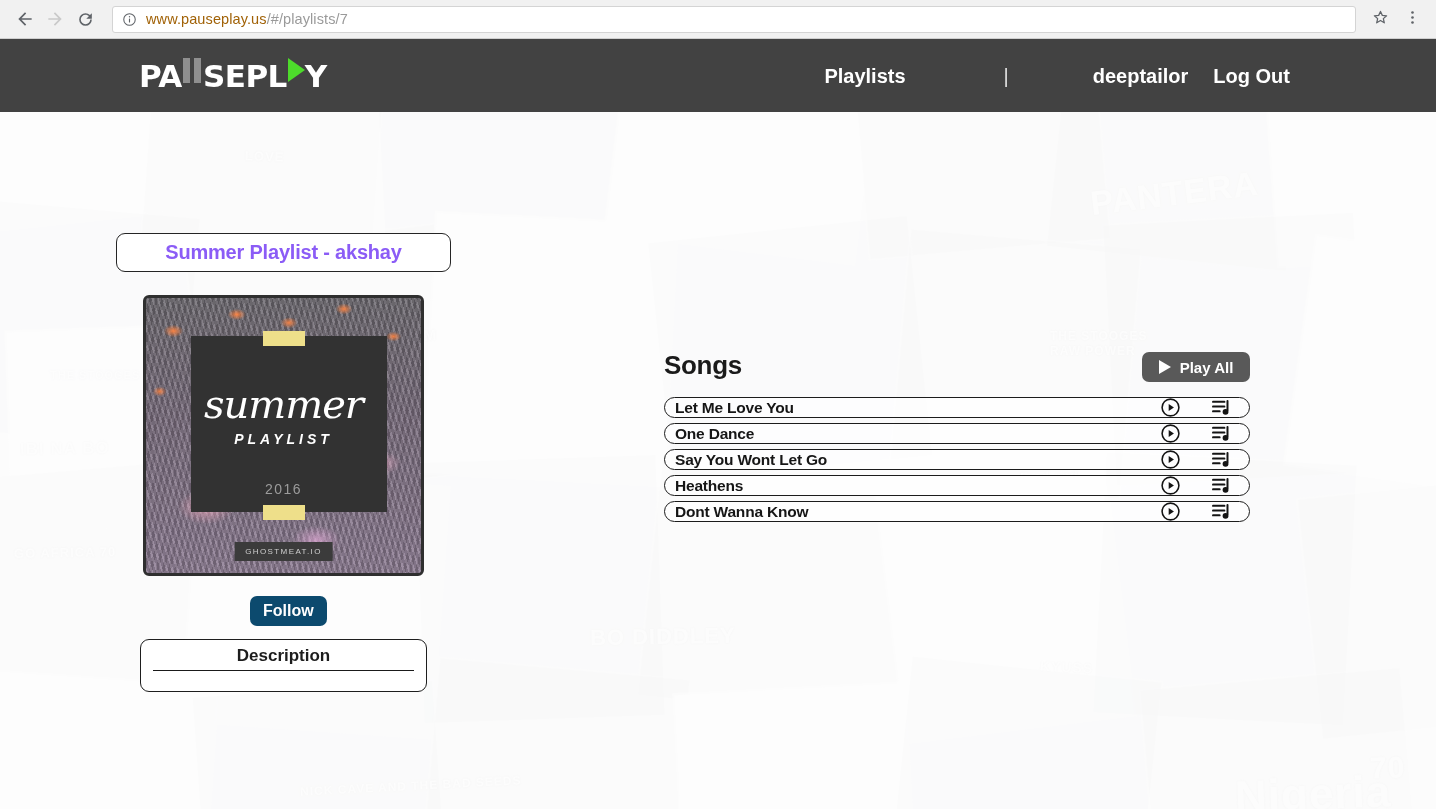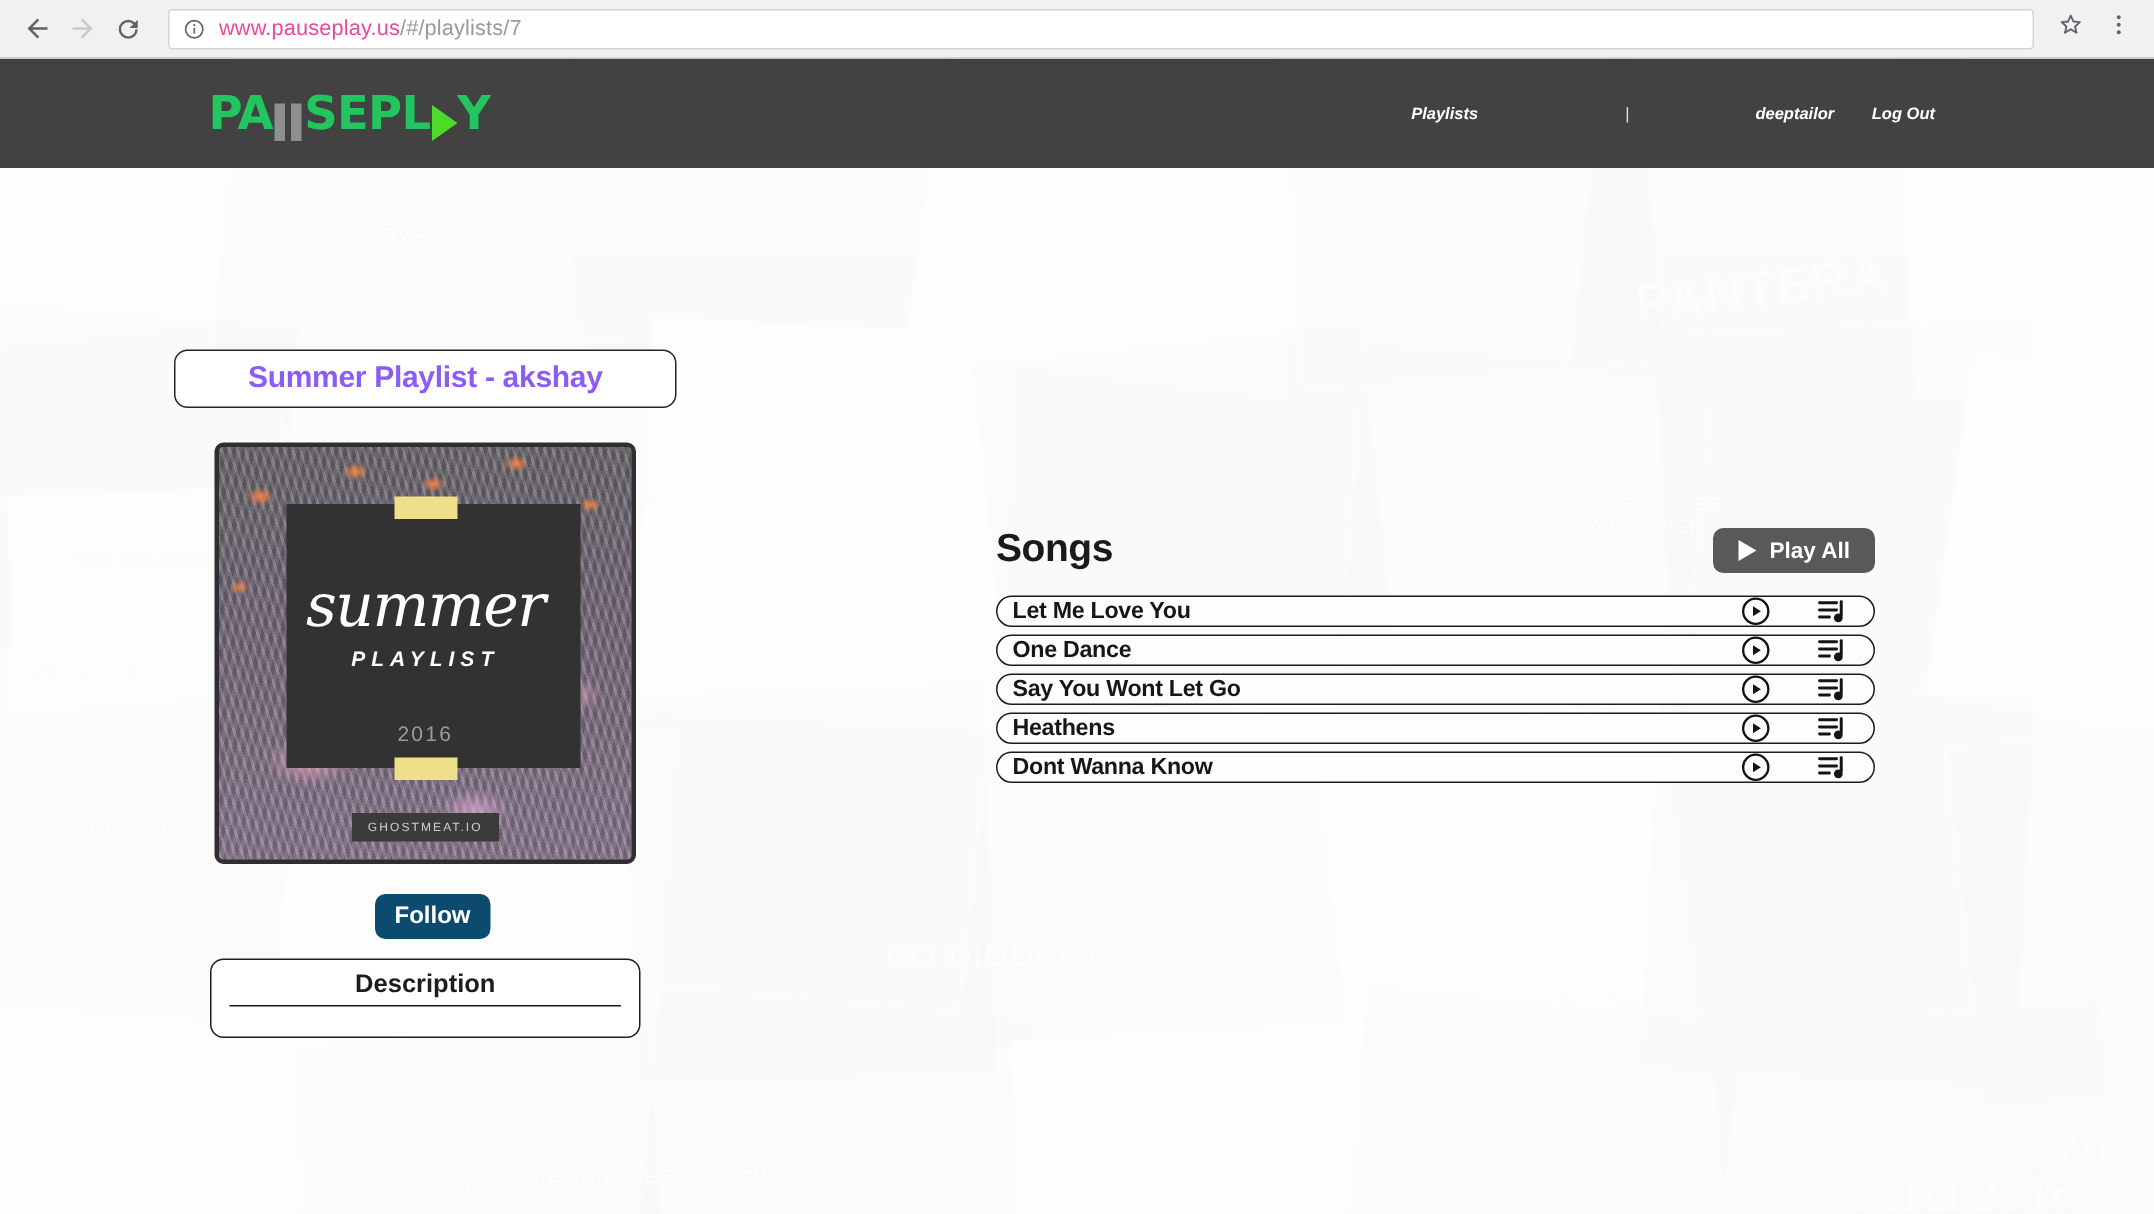--- a/index.html
+++ b/index.html
@@ -44,21 +44,21 @@
     padding: 0 9px;
   }
   #site-info-icon { flex: 0 0 auto; margin-right: 9px; display:flex; }
   #url-text {
     font-size: 14.5px;
     color: #9a9a9a;
     letter-spacing: 0.1px;
     white-space: nowrap;
     overflow: hidden;
   }
-  #url-text .host { color: #ec4899; }
+  #url-text .host { color: #a16207; }
   #star-btn, #menu-btn {
     width: 28px; height: 28px;
     display: flex; align-items: center; justify-content: center;
     flex: 0 0 auto;
   }
   #menu-btn { margin-left: 4px; }
 
   
   #page {
     position: absolute;
@@ -110,25 +110,25 @@
     display: flex;
     align-items: center;
     z-index: 5;
   }
   #logo {
     position: absolute;
     left: 139px;
     top: 50%;
     transform: translateY(-50%);
     display: flex;
-    align-items: flex-end;
+    align-items: flex-start;
     font-size: 31px;
     font-weight: bold;
     letter-spacing: -0.5px;
-    color: #22c55e;
+    color: #ffffff;
     font-family: "DejaVu Sans", sans-serif;
   }
   #logo .pausebars {
     display: inline-flex;
     align-items: center;
     gap: 4px;
     margin: 0 2px 0 1px;
   }
   #logo .pausebars i {
     display: block;
@@ -144,23 +144,22 @@
     margin: 0 0px 0 1px;
   }
   #main-nav {
     position: absolute;
     right: 146px;
     top: 50%;
     transform: translateY(-50%);
     display: flex;
     align-items: flex-end;
     color: #ffffff;
-    font-size: 11px;
-    font-weight: bold;
-    font-style: italic;
+    font-size: 20px;
+    font-weight: bold;
   }
   #main-nav a { color: #ffffff; text-decoration: none; }
   #nav-playlists { margin-right: 98px; }
   #nav-divider {
     color: #e2e2e2;
     font-weight: normal;
     margin-right: 84px;
   }
   #nav-user { margin-right: 25px; }
 

